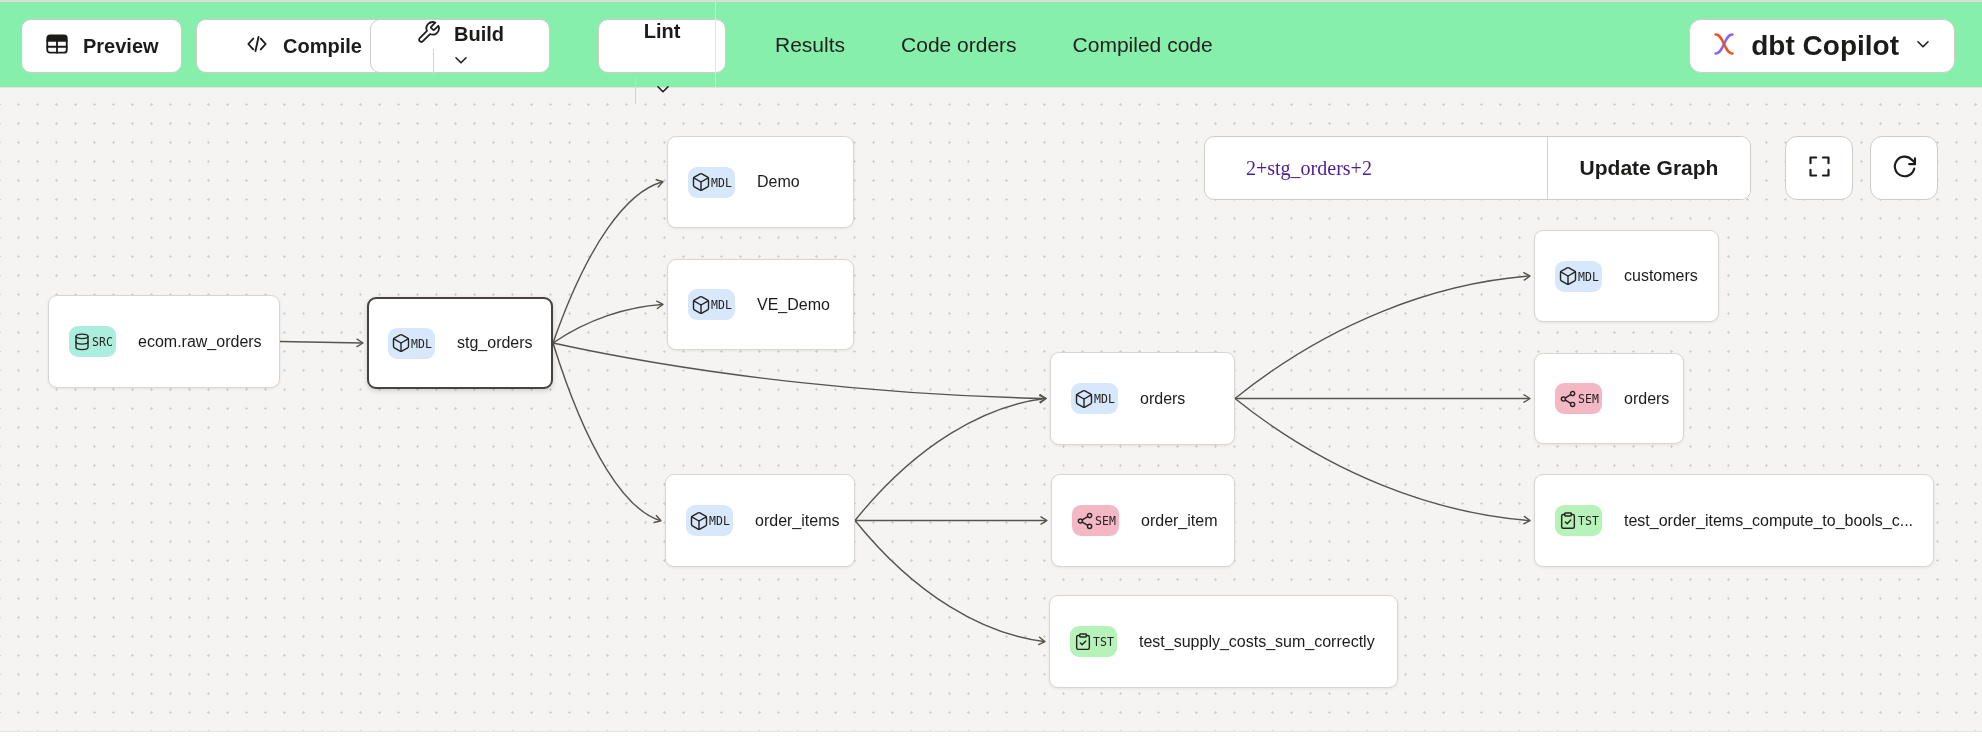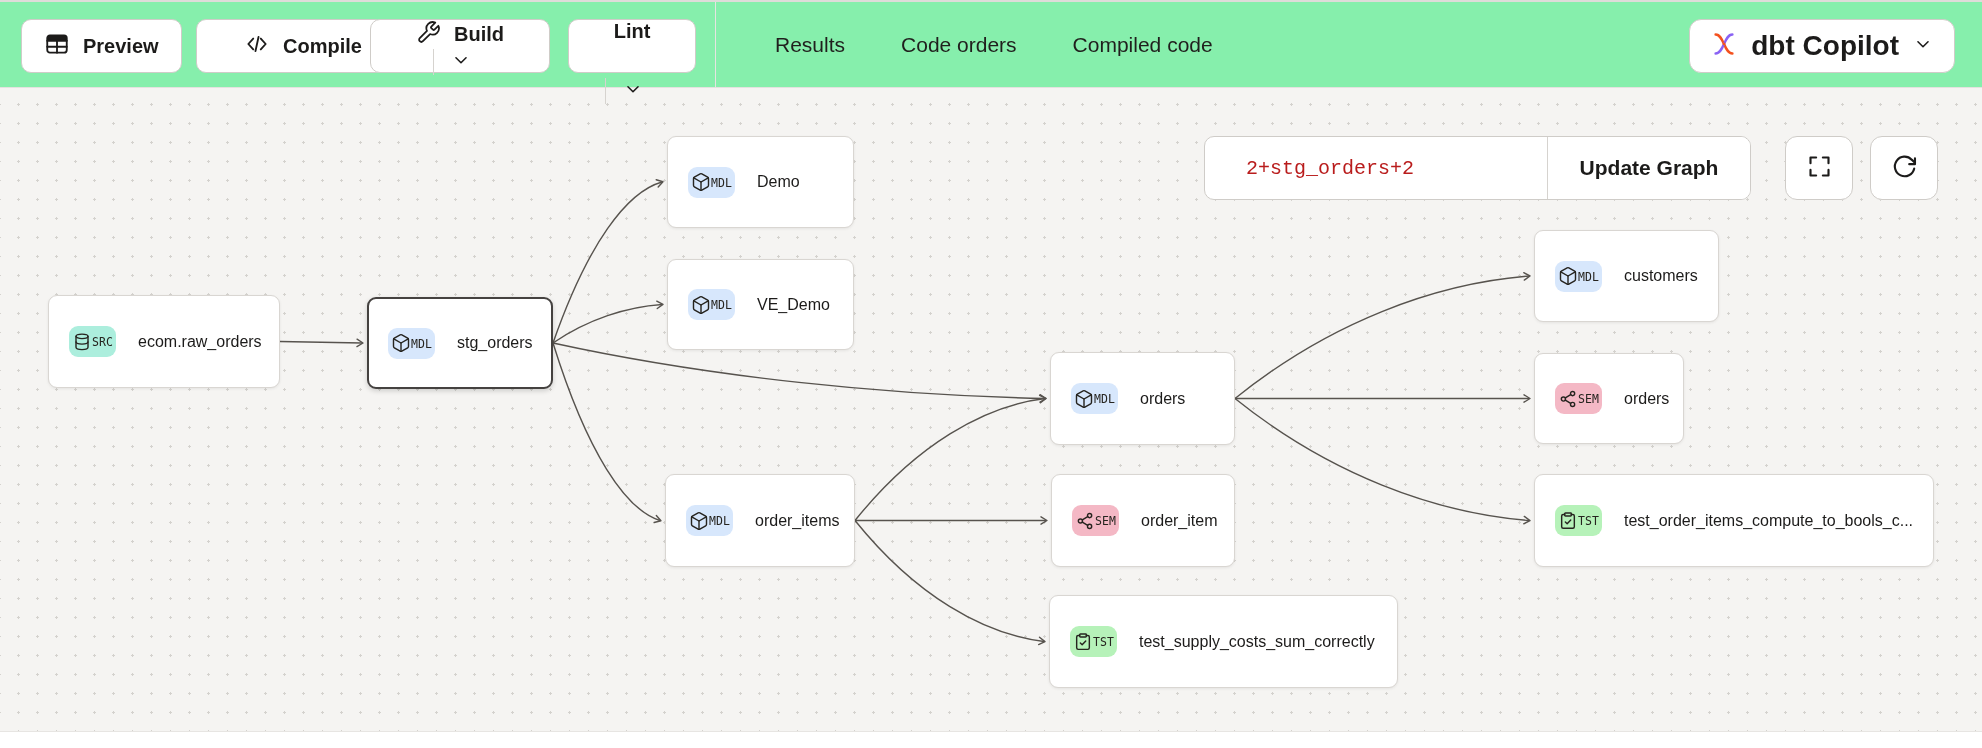--- a/index.html
+++ b/index.html
@@ -45,22 +45,22 @@
   .badge svg { width:20px; height:20px; }
   .badge-label { font-family:"DejaVu Sans Mono", monospace; font-size:11.5px; line-height:12px;
            color:#26241f; margin-top:1px; letter-spacing:0; }
   .badge.src { background:#aceedd; } .badge.mdl { background:#d7e7fc; }
   .badge.sem { background:#f4b8c5; } .badge.tst { background:#b6f2b9; }
   .node-label { font-size:16px; color:#1c1b1a; white-space:nowrap; overflow:hidden; }
 
   
   .selector { position:absolute; left:1204px; top:48px; width:547px; height:64px; background:#fff;
            border:1px solid #cfccc8; border-radius:10px; display:flex; overflow:hidden; z-index:3; }
-  .selector-input { flex:1 1 auto; border:none; outline:none; font-family:Liberation Mono, monospace;
-           font-size:20px; color:#b91c1c; padding:0 0 0 41px; background:transparent; }
+  .selector-input { flex:1 1 auto; border:none; outline:none; font-family:Liberation Serif, serif;
+           font-size:20px; color:#4c1d95; padding:0 0 0 41px; background:transparent; }
   .update-btn { width:203px; border:none; border-left:1px solid #d6d3cf; background:#fff;
            font-family:"Liberation Sans",sans-serif; font-size:21px; font-weight:600; color:#1c1b1a;
            cursor:pointer; }
   .icon-btn { position:absolute; top:48px; width:68px; height:64px; background:#fff;
            border:1px solid #cfccc8; border-radius:12px; display:flex; align-items:center;
            justify-content:center; cursor:pointer; z-index:3; }
   .icon-btn svg { width:27px; height:27px; }
   .fullscreen-btn { left:1785px; } .refresh-btn { left:1870px; }
 
   .bottom-strip { position:absolute; left:0; bottom:0; width:1982px; height:17px; background:#fff;
@@ -102,21 +102,21 @@
     </div>
     <div class="split-caret">
       <span>
         <svg width="22" height="22" viewBox="0 0 24 24" class="icon-stroke">
             <path d="M6.5 9.5 12 15l5.5-5.5"></path>
           </svg>
       </span>
     </div>
   </div>
 
-  <div class="split-btn" style="left:568px; width:128px;gap:35px;">
+  <div class="split-btn" style="left:598px; width:128px;gap:35px;">
     <div class="split-main">
       <span class="split-main-label">Lint</span>
     </div>
     <div class="split-caret">
       <span>
         <svg width="22" height="22" viewBox="0 0 24 24" class="icon-stroke">
             <path d="M6.5 9.5 12 15l5.5-5.5"></path>
           </svg>
       </span>
     </div>

